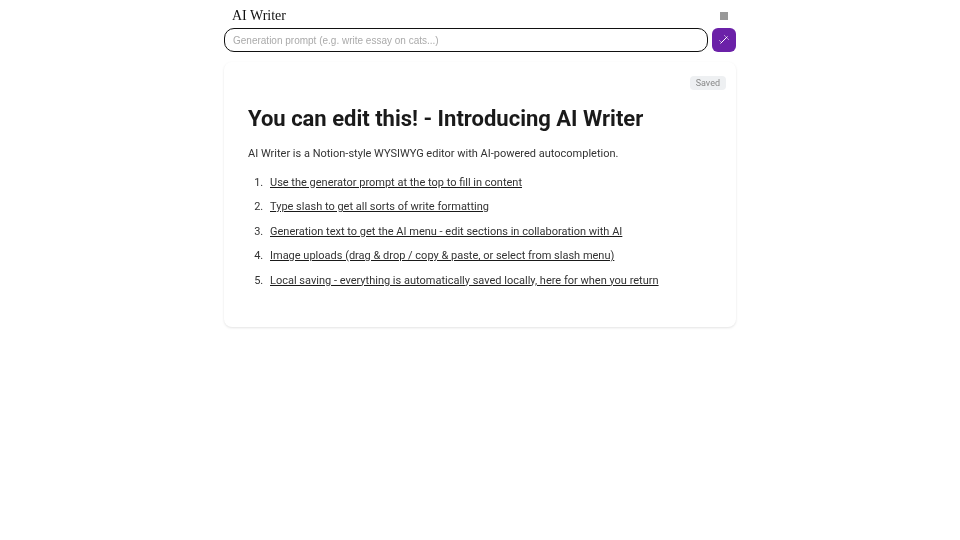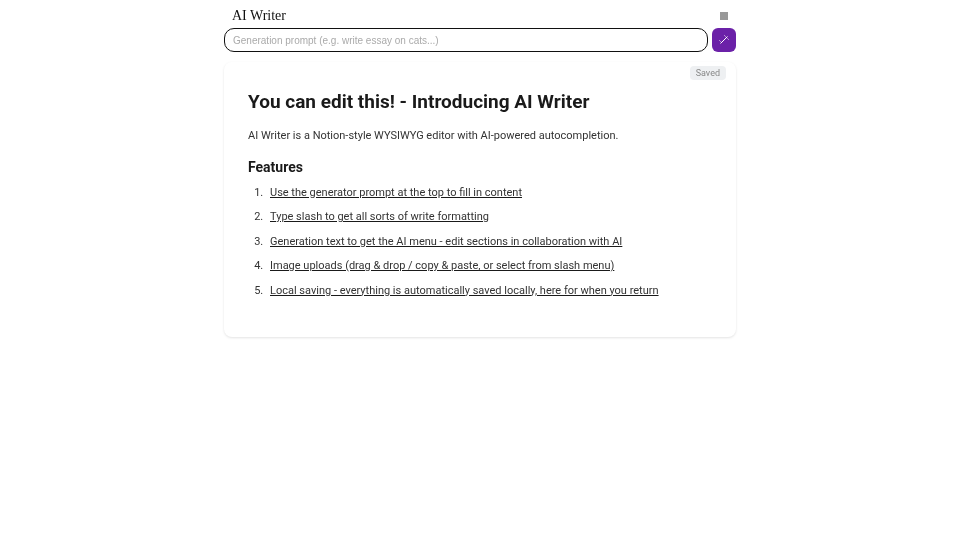--- a/index.html
+++ b/index.html
@@ -71,33 +71,33 @@
     .editor-card {
       position: relative;
       background: #fff;
       border-radius: 8px;
       box-shadow: 0 1px 3px rgba(0,0,0,0.08), 0 1px 2px rgba(0,0,0,0.04);
       padding: 24px 24px 30px 24px;
       margin-top: 4px;
     }
     .saved-badge {
       position: absolute;
-      top: 4px;
+      top: 14px;
       right: 10px;
       background: #eef0f2;
       color: #888;
       font-size: 9px;
       padding: 2px 6px;
       border-radius: 4px;
     }
     .doc-h1 {
-      font-size: 19px;
+      font-size: 22px;
       font-weight: 700;
       margin-bottom: 14px;
-      margin-top: 4px;
+      margin-top: 20px;
     }
     .doc-p {
       font-size: 11px;
       line-height: 1.6;
       color: #333;
       margin-bottom: 12px;
     }
     .doc-h2 {
       font-size: 14px;
       font-weight: 700;
@@ -137,21 +137,20 @@
   </div>
 
   <div class="editor-card">
     <div class="saved-badge">Saved</div>
 
     <h1 class="doc-h1">You can edit this! - Introducing AI Writer</h1>
 
     <p class="doc-p">AI Writer is a Notion-style WYSIWYG editor with AI-powered autocompletion.</p>
 
 
-    <h2 class="doc-h2">Features</h2>
 
     <ol class="doc-ol">
       <li>Use the generator prompt at the top to fill in content</li>
       <li>Type slash to get all sorts of write formatting</li>
       <li>Generation text to get the AI menu - edit sections in collaboration with AI</li>
       <li>Image uploads (drag &amp; drop / copy &amp; paste, or select from slash menu)</li>
       <li>Local saving - everything is automatically saved locally, here for when you return</li>
     </ol>
   </div>
 </div>

